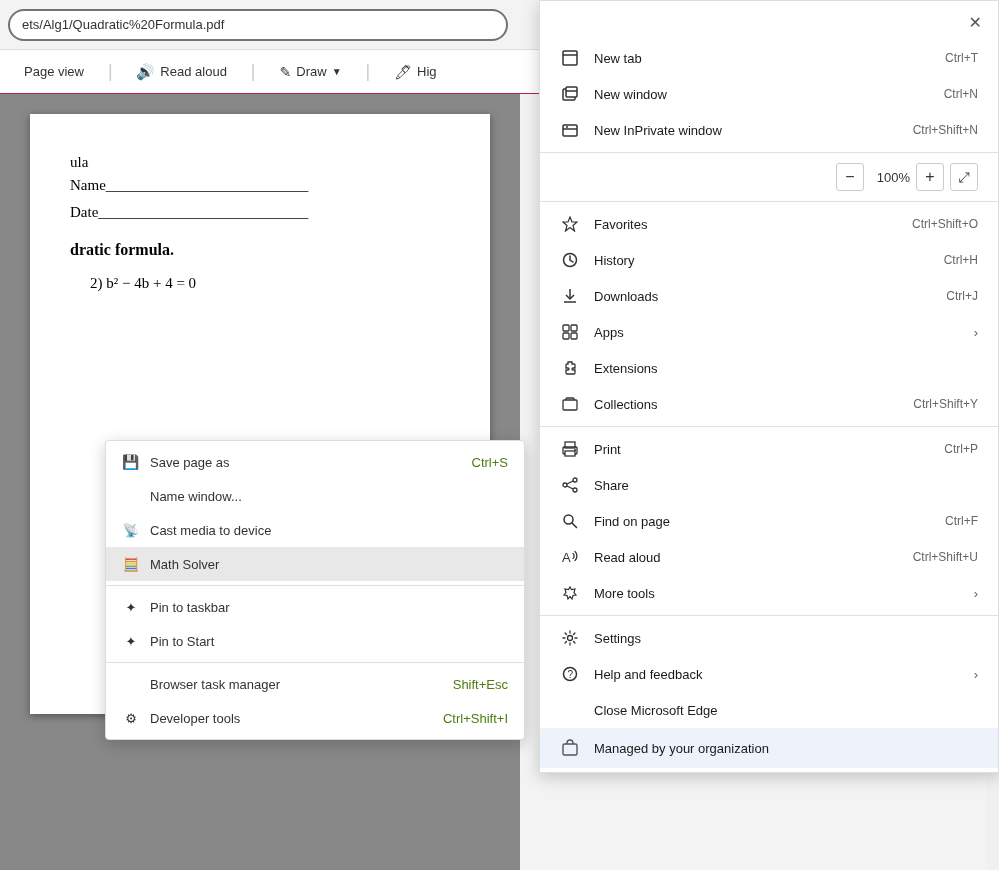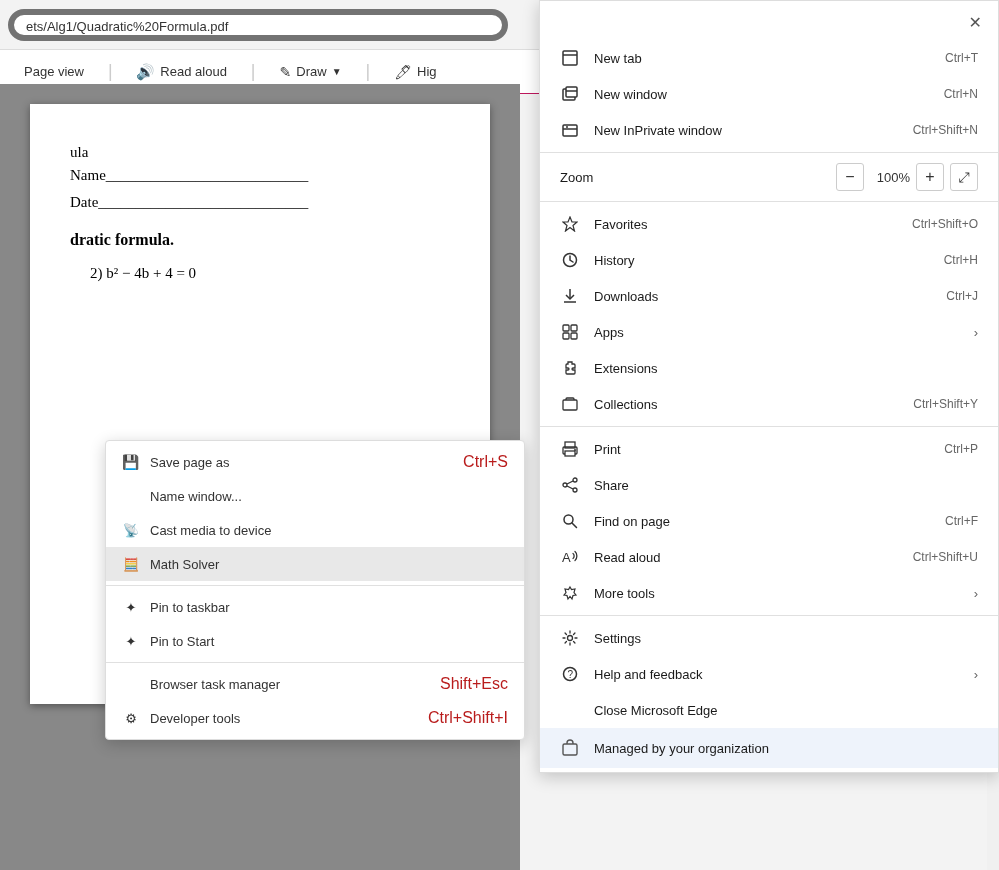--- a/index.html
+++ b/index.html
@@ -18,28 +18,29 @@
       background: #f3f3f3;
       height: 50px;
       display: flex;
       align-items: center;
       padding: 0 8px;
       border-bottom: 1px solid #ddd;
     }
 
     .address-bar {
       background: white;
-      border: 6px solid #737373;
+      border: 2px solid #737373;
       border-radius: 20px;
       padding: 4px 12px;
       font-size: 13px;
       color: #333;
       width: 500px;
       height: 32px;
       display: flex;
+      align-items: center;
     }
 
     .three-dots {
       margin-left: auto;
       font-size: 18px;
       color: #555;
       cursor: pointer;
       padding: 4px 8px;
     }
 
@@ -67,21 +68,21 @@
 
     .toolbar-sep {
       color: #ccc;
       font-size: 18px;
     }
 
     
     .pdf-content {
       background: #888;
       position: absolute;
-      top: 84px;
+      top: 94px;
       left: 0;
       width: 520px;
       bottom: 0;
       display: flex;
       align-items: flex-start;
       justify-content: center;
       padding: 20px;
       overflow: hidden;
     }
 
@@ -153,22 +154,22 @@
       padding: 8px 16px;
       font-size: 13px;
       color: #333;
       cursor: pointer;
       gap: 10px;
     }
     .ctx-item.active { background: #e8e8e8; }
 
     .ctx-item .shortcut {
       margin-left: auto;
-      color: #b91c1c;
-      font-size: 16px;
+      color: #4d7c0f;
+      font-size: 13px;
     }
 
     .ctx-item .ctx-icon {
       width: 18px;
       height: 18px;
       display: flex;
       align-items: center;
       justify-content: center;
       font-size: 14px;
       flex-shrink: 0;
@@ -476,21 +477,20 @@
           <circle cx="5" cy="5" r="1" fill="#333"></circle>
         </svg>
     </span>
     <span>New InPrivate window</span>
     <span class="menu-shortcut">Ctrl+Shift+N</span>
   </div>
 
   <hr class="menu-divider">
 
   <div class="zoom-row">
-    <span class="zoom-label">Zoom</span>
     <div class="zoom-controls">
       <button class="zoom-btn">−</button>
       <span class="zoom-value">100%</span>
       <button class="zoom-btn">+</button>
       <button class="zoom-expand">⤢</button>
     </div>
   </div>
 
   <hr class="menu-divider">
 

